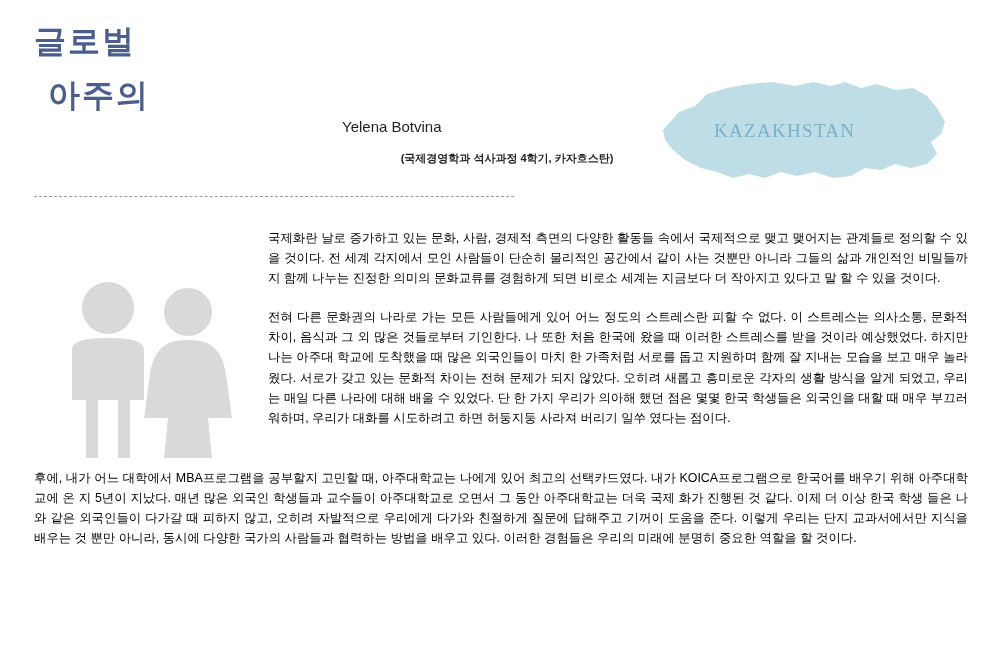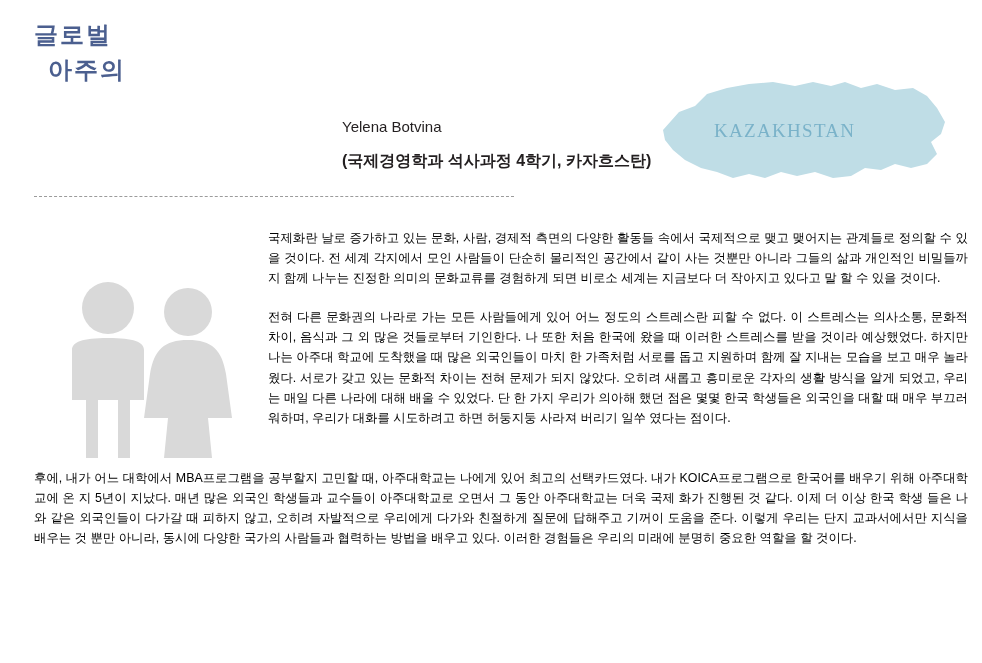--- a/index.html
+++ b/index.html
@@ -22,45 +22,46 @@
     height: 195px;
   }
 
   .title-block {
     position: absolute;
     left: 34px;
     top: 18px;
     width: 300px;
   }
   .title-line {
-    font-size: 24px;
+    font-size: 32px;
     font-weight: bold;
     color: #4b5f8f;
     letter-spacing: 2px;
     line-height: 1.45;
     white-space: nowrap;
   }
-  .title-line.l2 { padding-left: 14px; }
+  .title-line.l2 { padding-left: 14px; margin-top: 8px; }
   .title-line.l3 { padding-left: 28px; }
 
   .author-block {
     position: absolute;
     left: 342px;
     top: 118px;
     width: 330px;
   }
   .author-name {
     font-size: 15px;
     color: #231f20;
     margin-bottom: 16px;
   }
   .author-affil {
-    font-size: 16px;
+    font-size: 11px;
     font-weight: bold;
     color: #231f20;
+    text-align: center;
   }
 
   
   .map-wrap {
     position: absolute;
     left: 645px;
     top: 72px;
     width: 310px;
     height: 125px;
     text-align: right;

